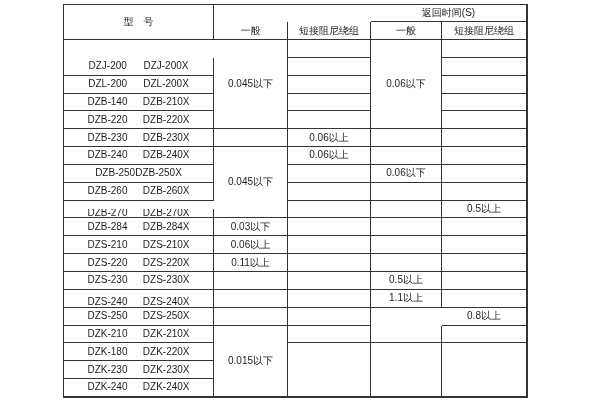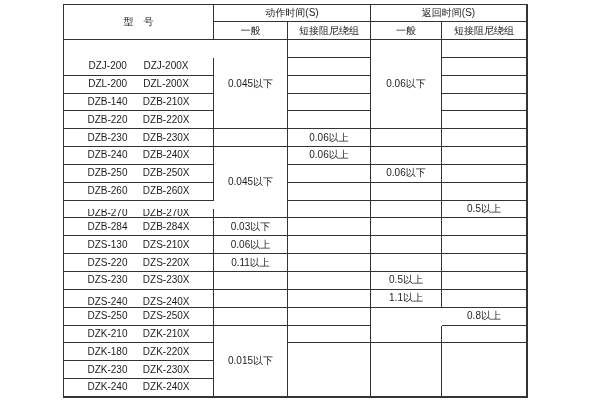--- a/index.html
+++ b/index.html
@@ -35,21 +35,20 @@
   .h-sub-rd{grid-column:5;grid-row:2;}
   .model-cell{grid-column:1;justify-content:space-evenly;padding:0 8px;}
   .model-cell span{display:inline-block;text-align:center;}
 </style>
 </head>
 <body>
 
 <div class="page">
   <div class="spec-table" id="spec-table">
     <div class="cell hcell h-model">型　号</div>
-    <div class="cell hcell h-action">动作时间(S)</div>
     <div class="cell hcell h-return">返回时间(S)</div>
     <div class="cell hcell h-sub-ag">一般</div>
     <div class="cell hcell h-sub-ad">短接阻尼绕组</div>
     <div class="cell hcell h-sub-rg">一般</div>
     <div class="cell hcell h-sub-rd">短接阻尼绕组</div>
       <div class="cell model-cell" style="grid-row: 4;">
         <span>DZJ-200</span>
         <span>DZJ-200X</span>
       </div>
       <div class="cell model-cell" style="grid-row: 5;">
@@ -65,38 +64,38 @@
         <span>DZB-220X</span>
       </div>
       <div class="cell model-cell" style="grid-row: 8;">
         <span>DZB-230</span>
         <span>DZB-230X</span>
       </div>
       <div class="cell model-cell" style="grid-row: 9;">
         <span>DZB-240</span>
         <span>DZB-240X</span>
       </div>
-      <div class="cell model-cell" style="grid-row: 10;">
+      <div class="cell model-cell" style="grid-row: 10; justify-content: center;">
         <span>DZB-250</span>
         <span>DZB-250X</span>
       </div>
       <div class="cell model-cell" style="grid-row: 11;">
         <span>DZB-260</span>
         <span>DZB-260X</span>
       </div>
       <div class="cell model-cell" style="grid-row: 12; margin-top: 8px;">
         <span>DZB-270</span>
         <span>DZB-270X</span>
       </div>
       <div class="cell model-cell" style="grid-row: 13;">
         <span>DZB-284</span>
         <span>DZB-284X</span>
       </div>
       <div class="cell model-cell" style="grid-row: 14;">
-        <span>DZS-130</span>
+        <span>DZS-210</span>
         <span>DZS-210X</span>
       </div>
       <div class="cell model-cell" style="grid-row: 15;">
         <span>DZS-220</span>
         <span>DZS-220X</span>
       </div>
       <div class="cell model-cell" style="grid-row: 16;">
         <span>DZS-230</span>
         <span>DZS-230X</span>
       </div>

